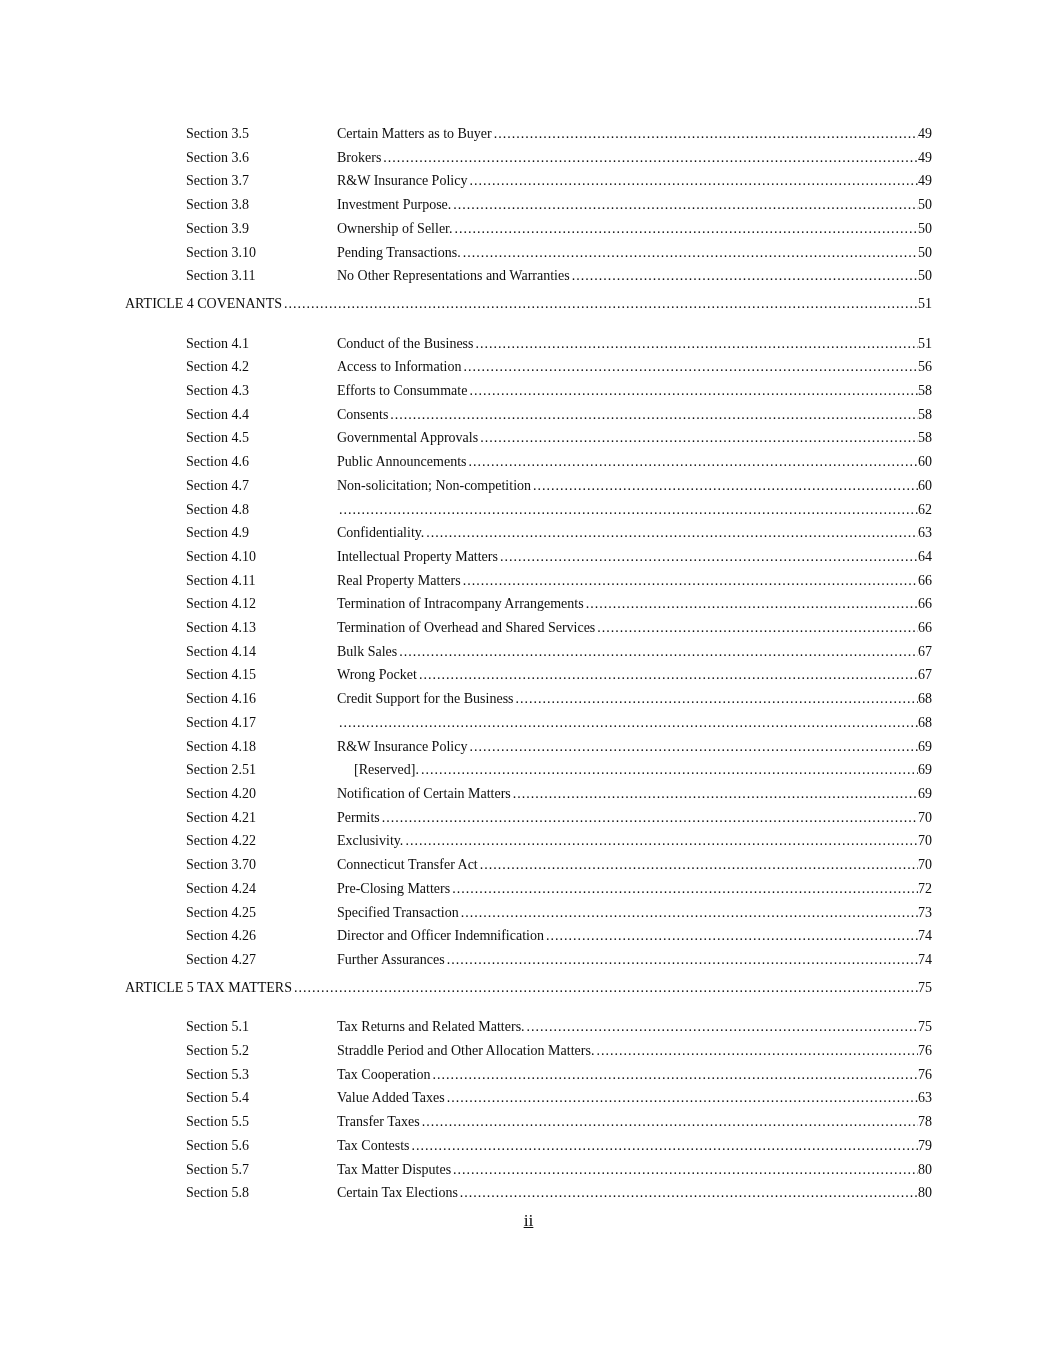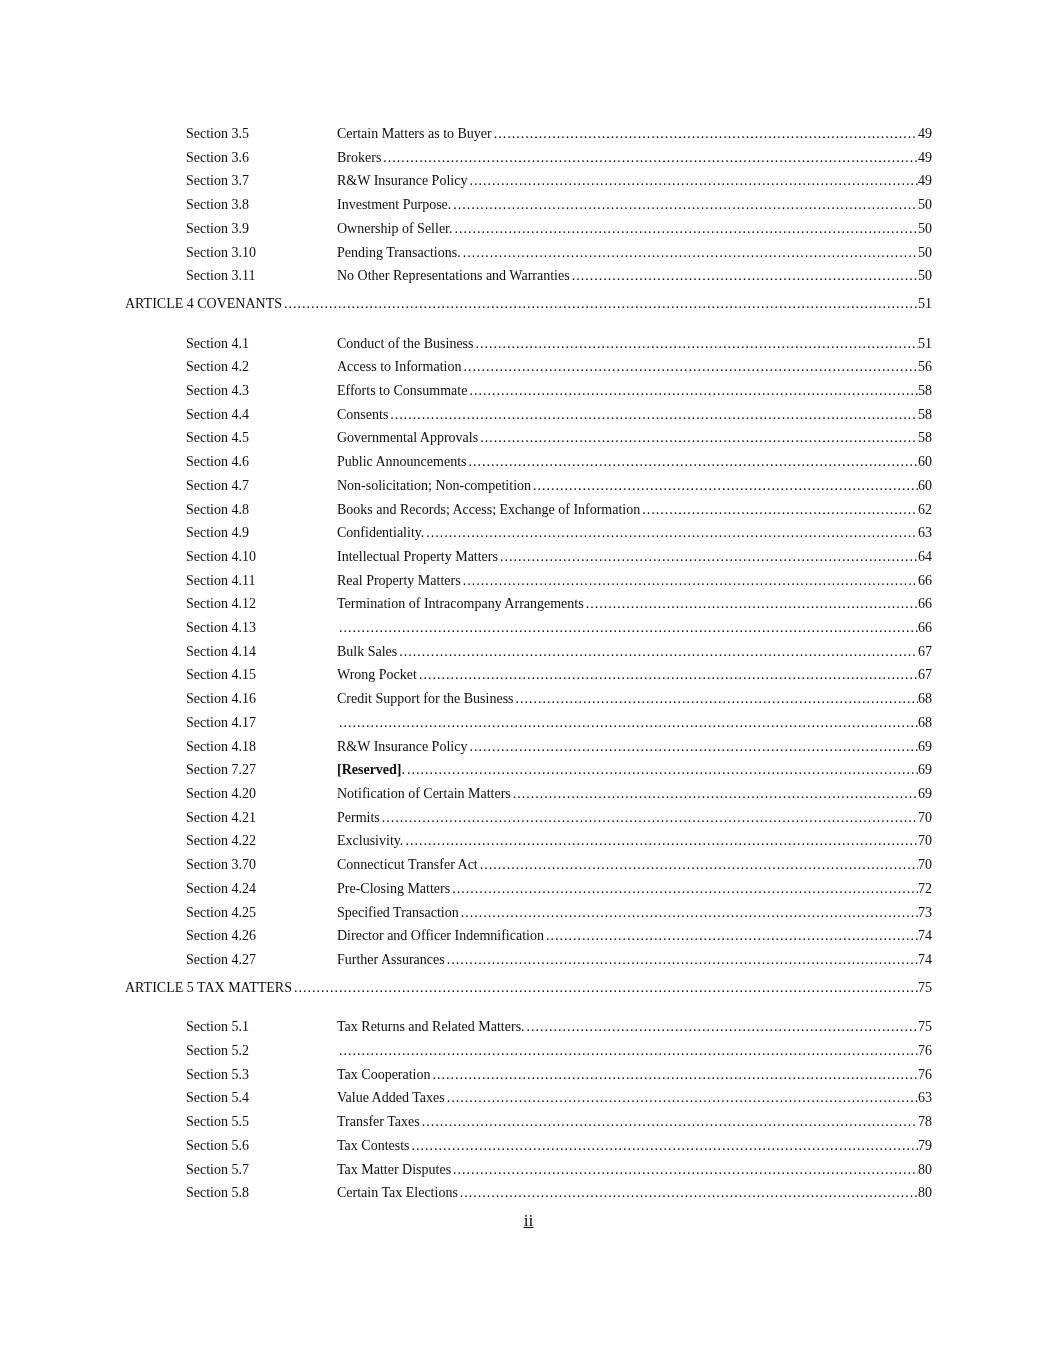--- a/index.html
+++ b/index.html
@@ -37,21 +37,22 @@
     padding-left: 61px;
   }
   .lbl {
     flex: 0 0 151px;
   }
   .ttl {
     flex: 0 0 auto;
     white-space: pre;
   }
   .bold {
-    font-weight: bold;
+    font-weight: normal;
+    margin-left: 17px;
   }
   .dots {
     flex: 1 1 auto;
     overflow: hidden;
     white-space: nowrap;
     letter-spacing: 1px;
     padding-left: 2px;
   }
   .pg {
     flex: 0 0 auto;
@@ -158,21 +159,20 @@
         <span class="pg">60</span>
       </div>
       <div class="toc-row section">
         <span class="lbl">Section 4.7</span>
         <span class="ttl">Non-solicitation; Non-competition</span>
         <span class="dots">............................................................................................................................................................................................................................................................................................................</span>
         <span class="pg">60</span>
       </div>
       <div class="toc-row section">
         <span class="lbl">Section 4.8</span>
-        <span class="ttl">Books and Records; Access; Exchange of Information</span>
         <span class="dots">............................................................................................................................................................................................................................................................................................................</span>
         <span class="pg">62</span>
       </div>
       <div class="toc-row section">
         <span class="lbl">Section 4.9</span>
         <span class="ttl">Confidentiality.</span>
         <span class="dots">............................................................................................................................................................................................................................................................................................................</span>
         <span class="pg">63</span>
       </div>
       <div class="toc-row section">
@@ -188,20 +188,21 @@
         <span class="pg">66</span>
       </div>
       <div class="toc-row section">
         <span class="lbl">Section 4.12</span>
         <span class="ttl">Termination of Intracompany Arrangements</span>
         <span class="dots">............................................................................................................................................................................................................................................................................................................</span>
         <span class="pg">66</span>
       </div>
       <div class="toc-row section">
         <span class="lbl">Section 4.13</span>
+        <span class="ttl">Termination of Overhead and Shared Services</span>
         <span class="dots">............................................................................................................................................................................................................................................................................................................</span>
         <span class="pg">66</span>
       </div>
       <div class="toc-row section">
         <span class="lbl">Section 4.14</span>
         <span class="ttl">Bulk Sales</span>
         <span class="dots">............................................................................................................................................................................................................................................................................................................</span>
         <span class="pg">67</span>
       </div>
       <div class="toc-row section">
@@ -221,21 +222,21 @@
         <span class="dots">............................................................................................................................................................................................................................................................................................................</span>
         <span class="pg">68</span>
       </div>
       <div class="toc-row section">
         <span class="lbl">Section 4.18</span>
         <span class="ttl">R&amp;W Insurance Policy</span>
         <span class="dots">............................................................................................................................................................................................................................................................................................................</span>
         <span class="pg">69</span>
       </div>
       <div class="toc-row section">
-        <span class="lbl">Section 7.27</span>
+        <span class="lbl">Section 2.51</span>
         <span class="ttl bold">[Reserved]</span>
         <span class="ttl">.</span>
         <span class="dots">............................................................................................................................................................................................................................................................................................................</span>
         <span class="pg">69</span>
       </div>
       <div class="toc-row section">
         <span class="lbl">Section 4.20</span>
         <span class="ttl">Notification of Certain Matters</span>
         <span class="dots">............................................................................................................................................................................................................................................................................................................</span>
         <span class="pg">69</span>
@@ -288,20 +289,21 @@
         <span class="pg">75</span>
       </div>
       <div class="toc-row section">
         <span class="lbl">Section 5.1</span>
         <span class="ttl">Tax Returns and Related Matters.</span>
         <span class="dots">............................................................................................................................................................................................................................................................................................................</span>
         <span class="pg">75</span>
       </div>
       <div class="toc-row section">
         <span class="lbl">Section 5.2</span>
+        <span class="ttl">Straddle Period and Other Allocation Matters.</span>
         <span class="dots">............................................................................................................................................................................................................................................................................................................</span>
         <span class="pg">76</span>
       </div>
       <div class="toc-row section">
         <span class="lbl">Section 5.3</span>
         <span class="ttl">Tax Cooperation</span>
         <span class="dots">............................................................................................................................................................................................................................................................................................................</span>
         <span class="pg">76</span>
       </div>
       <div class="toc-row section">

